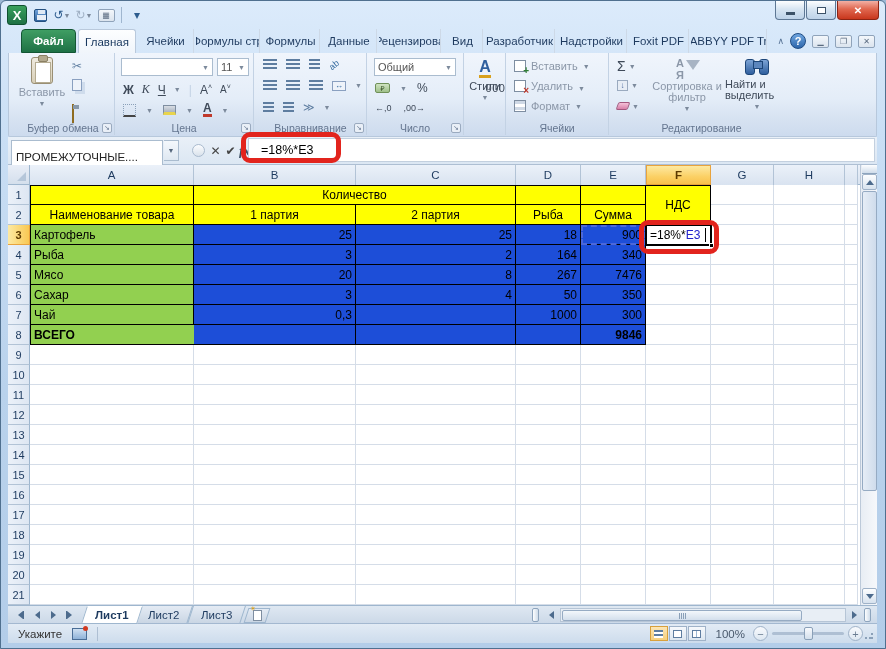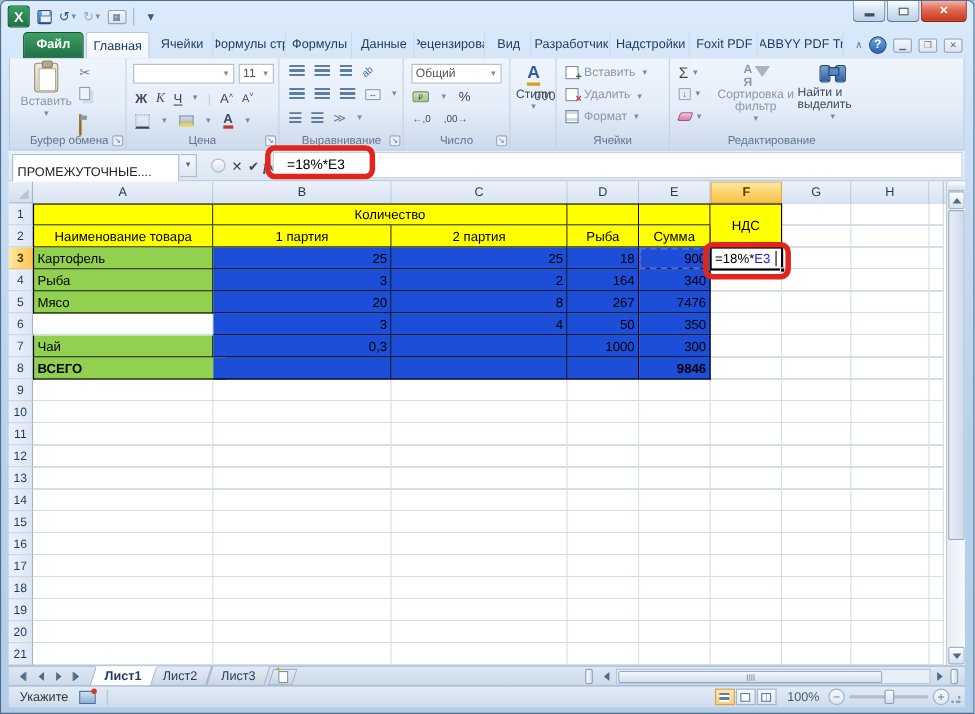--- a/index.html
+++ b/index.html
@@ -441,20 +441,21 @@
       <div class="cell green b bl" style="left: 22px; top: 80px; width: 164px; height: 20px;">Рыба</div>
       <div class="cell b ar" style="left: 186px; top: 80px; width: 162px; height: 20px;">3</div>
       <div class="cell b ar" style="left: 348px; top: 80px; width: 160px; height: 20px;">2</div>
       <div class="cell b ar" style="left: 508px; top: 80px; width: 65px; height: 20px;">164</div>
       <div class="cell b ar" style="left: 573px; top: 80px; width: 65px; height: 20px;">340</div>
       <div class="cell green b bl" style="left: 22px; top: 100px; width: 164px; height: 20px;">Мясо</div>
       <div class="cell b ar" style="left: 186px; top: 100px; width: 162px; height: 20px;">20</div>
       <div class="cell b ar" style="left: 348px; top: 100px; width: 160px; height: 20px;">8</div>
       <div class="cell b ar" style="left: 508px; top: 100px; width: 65px; height: 20px;">267</div>
       <div class="cell b ar" style="left: 573px; top: 100px; width: 65px; height: 20px;">7476</div>
+      <div class="cell green b bl" style="left: 22px; top: 120px; width: 164px; height: 20px;">Сахар</div>
       <div class="cell b ar" style="left: 186px; top: 120px; width: 162px; height: 20px;">3</div>
       <div class="cell b ar" style="left: 348px; top: 120px; width: 160px; height: 20px;">4</div>
       <div class="cell b ar" style="left: 508px; top: 120px; width: 65px; height: 20px;">50</div>
       <div class="cell b ar" style="left: 573px; top: 120px; width: 65px; height: 20px;">350</div>
       <div class="cell green b bl" style="left: 22px; top: 140px; width: 164px; height: 20px;">Чай</div>
       <div class="cell b ar" style="left: 186px; top: 140px; width: 162px; height: 20px;">0,3</div>
       <div class="cell b" style="left: 348px; top: 140px; width: 160px; height: 20px;"></div>
       <div class="cell b ar" style="left: 508px; top: 140px; width: 65px; height: 20px;">1000</div>
       <div class="cell b ar" style="left: 573px; top: 140px; width: 65px; height: 20px;">300</div>
       <div class="cell green b bl bold" style="left: 22px; top: 160px; width: 176px; height: 20px;">ВСЕГО</div>

